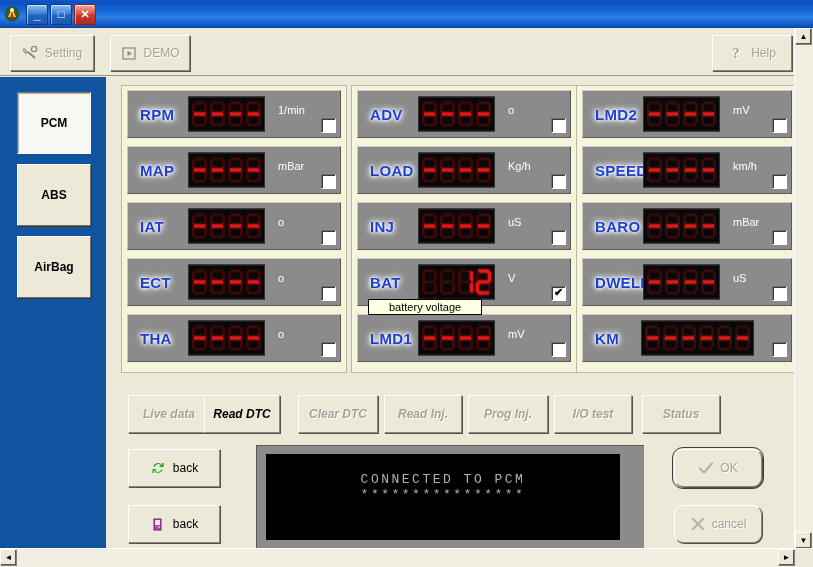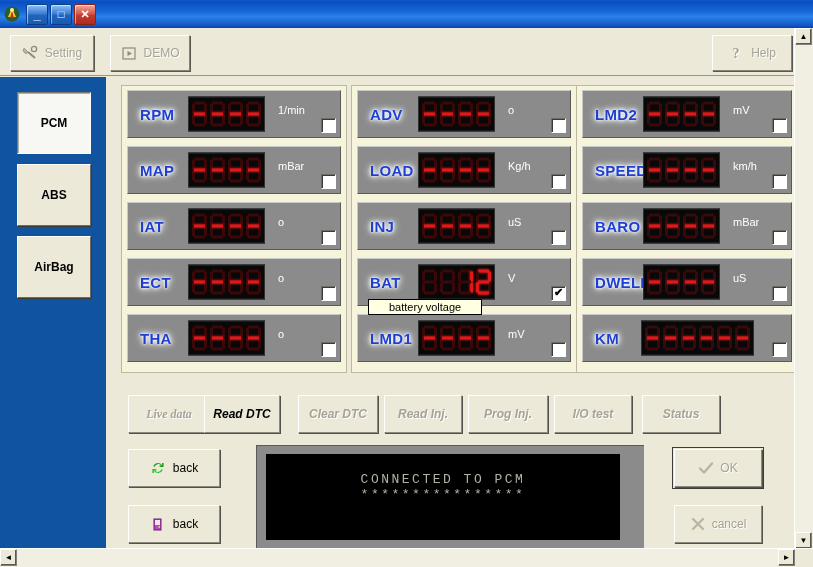--- a/index.html
+++ b/index.html
@@ -254,20 +254,21 @@
     width: 86px; height: 36px;
     background: #ece9d8;
     border-top: 1px solid #ffffff;
     border-left: 1px solid #ffffff;
     border-right: 1px solid #8c8a80;
     border-bottom: 1px solid #8c8a80;
     box-shadow: 1px 1px 0 #52514a;
     display: flex; align-items: center; justify-content: center;
     gap: 6px; font-size: 12px; color: #a6a295;
     text-shadow: 1px 1px 0 #ffffff;
+    border-radius: 9px;
   }
   #btn-ok { top: 372px; outline: 1px solid #3c3b35; outline-offset: 1px; }
   #btn-cancel { top: 428px; }
 
   .term-frame {
     position: absolute; left: 150px; top: 368px;
     width: 387px; height: 104px;
     background: #8b8b8b;
     border-top: 1px solid #5a5a5a;
     border-left: 1px solid #5a5a5a;
@@ -1058,21 +1059,21 @@
               <div class="seg s-g on"></div>
             </div>
           </div>
           <div class="g-check"></div>
         </div>
       </div>
 
     <div class="tooltip">battery voltage</div>
 
     <div id="action-row">
-        <div class="act-btn" style="left: 22px; width: 80px; font-family: Liberation Serif, serif;">Live data</div>
+        <div class="act-btn" style="left: 22px; width: 80px;">Live data</div>
         <div class="act-btn enabled" style="left: 98px; width: 74px;">Read DTC</div>
         <div class="act-btn" style="left: 192px; width: 78px;">Clear DTC</div>
         <div class="act-btn" style="left: 278px; width: 76px;">Read Inj.</div>
         <div class="act-btn" style="left: 362px; width: 78px;">Prog Inj.</div>
         <div class="act-btn" style="left: 448px; width: 76px;">I/O test</div>
         <div class="act-btn" style="left: 536px; width: 76px;">Status</div>
       </div>
 
     <div class="side-action" id="btn-back">
       <span class="ico">

